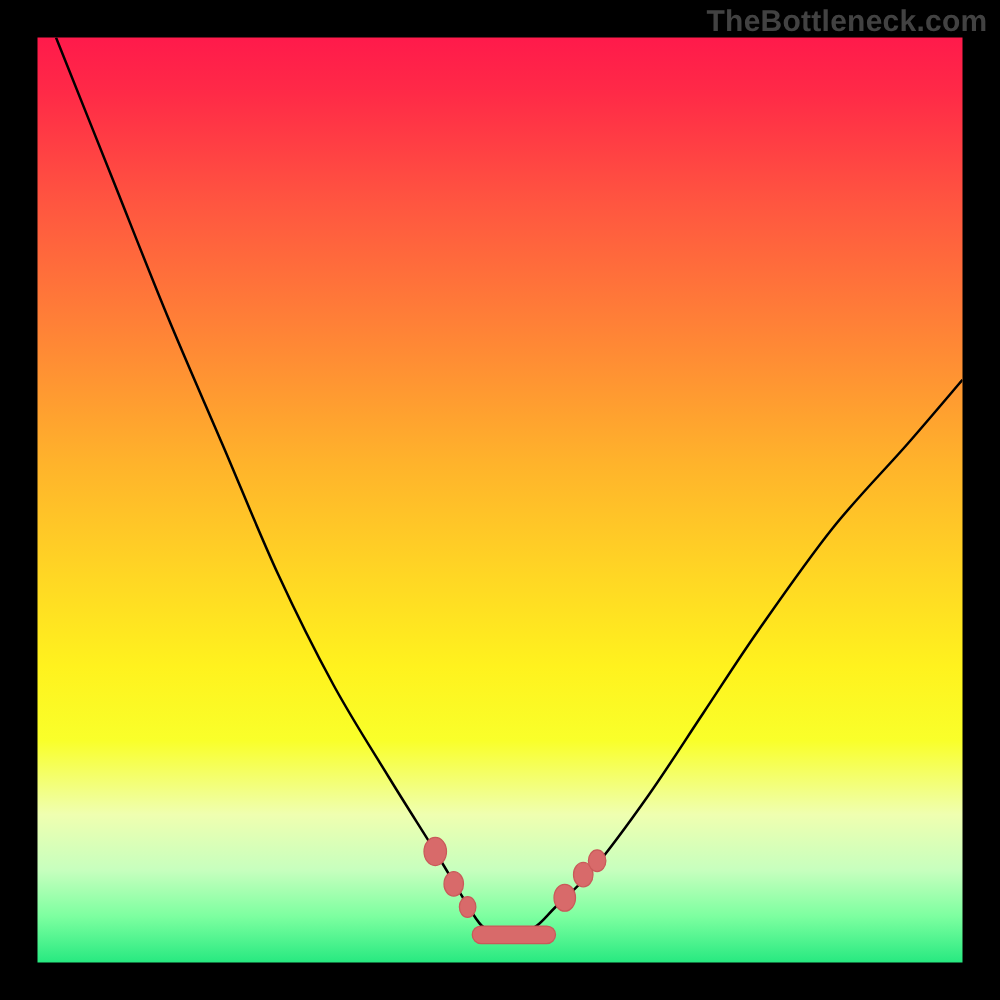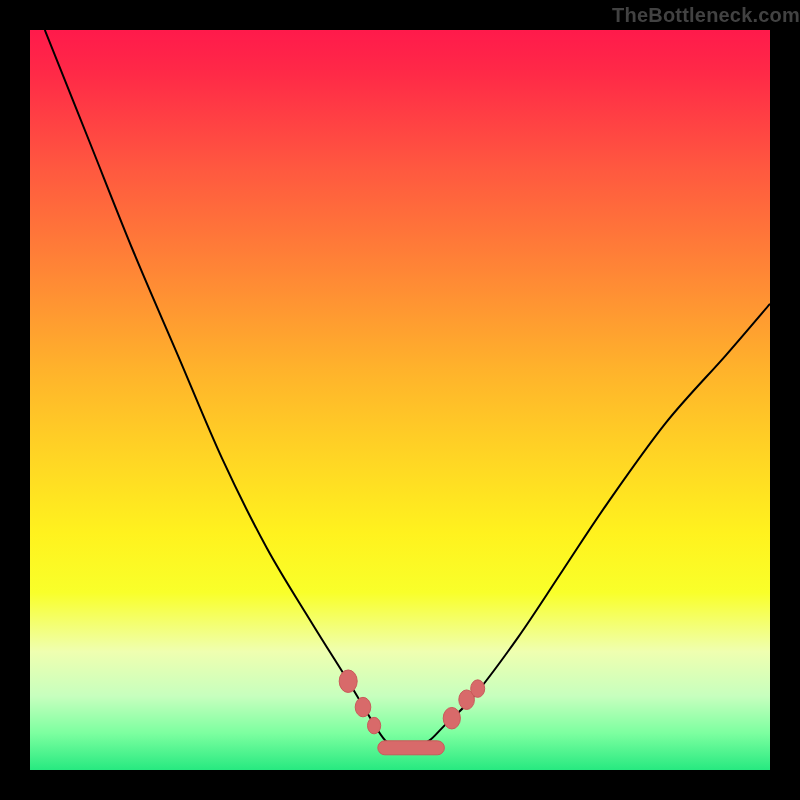--- a/index.html
+++ b/index.html
@@ -49,23 +49,23 @@
     stroke-width: 1;
   }
   .marker-rect {
     fill: #d86a6a;
     stroke: #c95a5a;
     stroke-width: 1;
   }
   .watermark {
     position: absolute;
     top: 4px;
-    right: 0;
+    right: 10px;
     color: #4a4a4a;
-    font-size: 20px;
+    font-size: 24px;
     font-weight: 600;
     letter-spacing: 0.2px;
     opacity: 0.9;
     pointer-events: none;
   }
 </style>
 </head>
 <body>
 
 <div class="frame">

